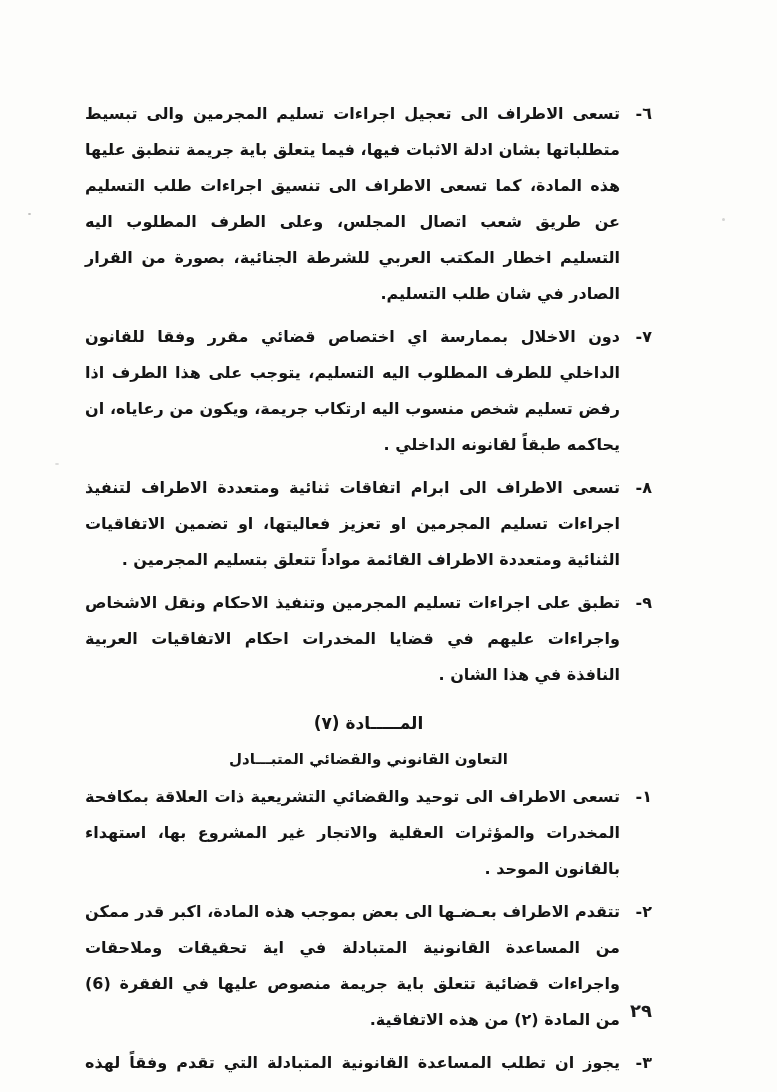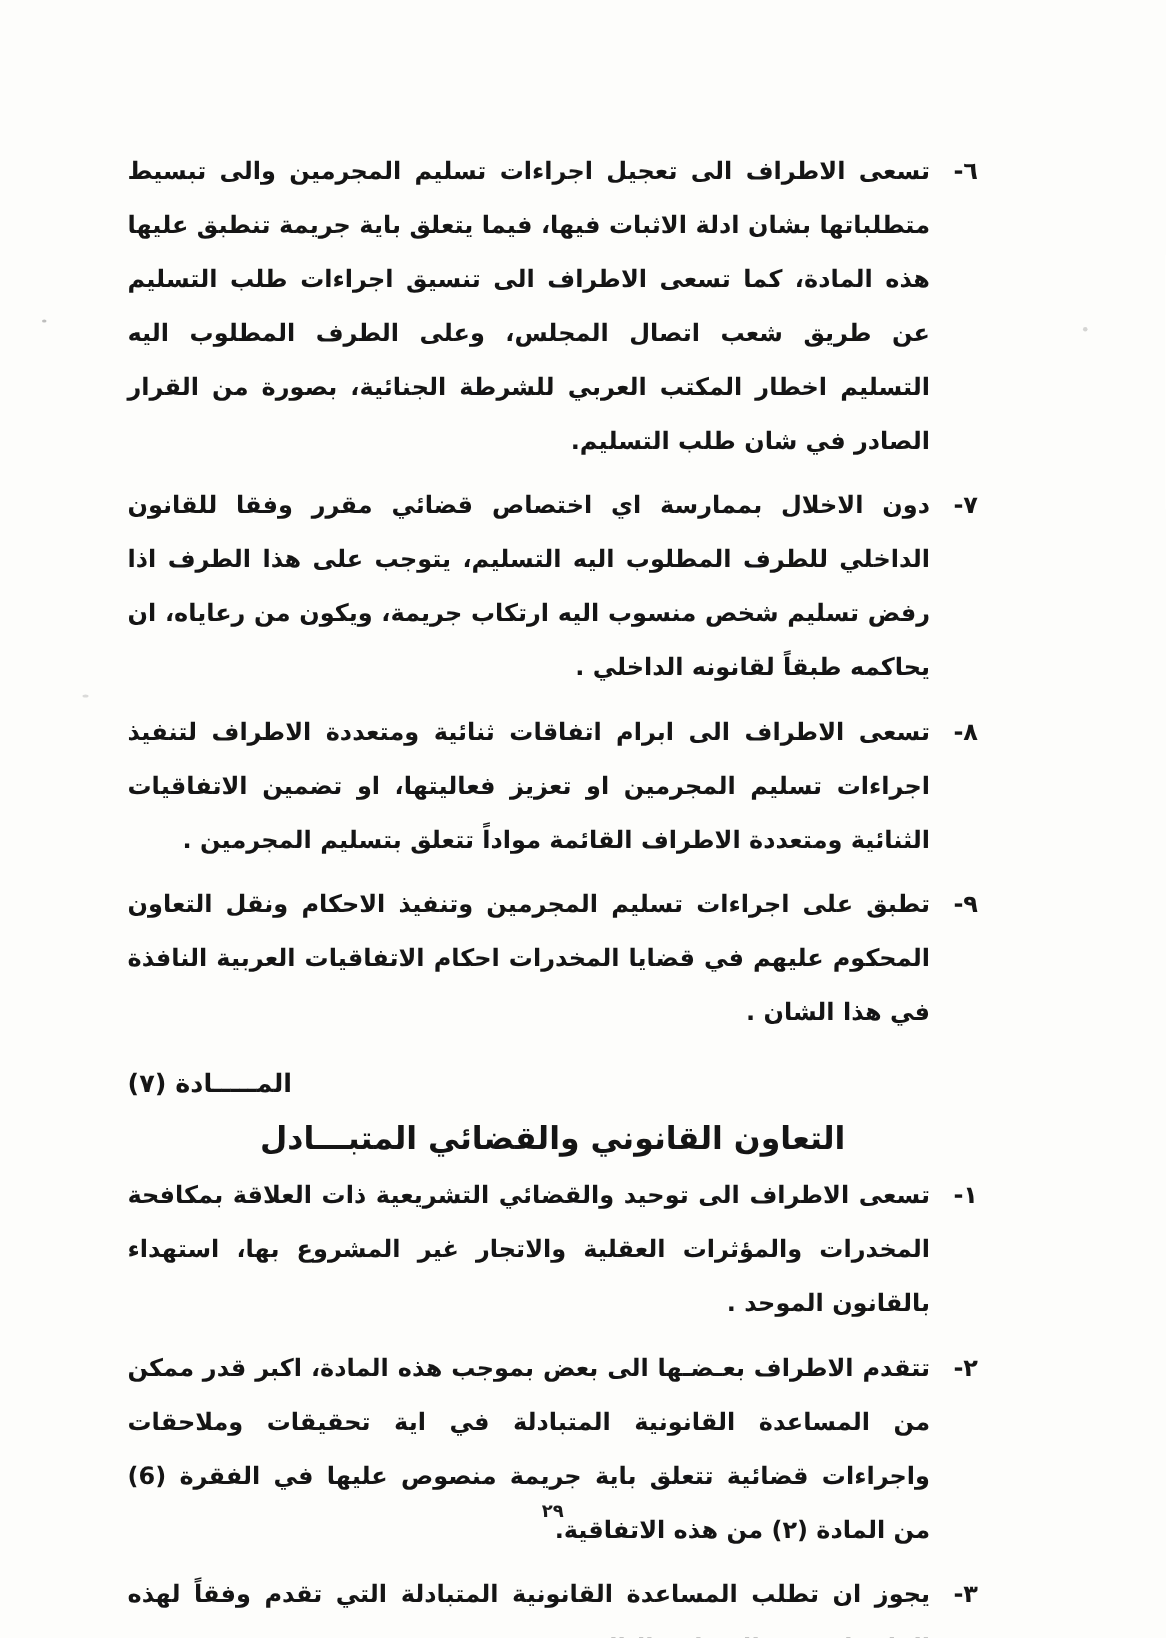--- a/index.html
+++ b/index.html
@@ -35,39 +35,38 @@
     flex: 0 0 32px;
     white-space: nowrap;
     text-align: right;
   }
   .item-text {
     flex: 1;
     text-align: justify;
     text-justify: inter-word;
   }
   .article-heading {
-    text-align: left;
+    text-align: center;
     font-size: 17px;
     margin-top: 12px;
     line-height: 36px;
   }
   .article-subtitle {
     text-align: center;
-    font-size: 21px;
+    font-size: 15px;
     margin-bottom: 2px;
     line-height: 36px;
   }
   .page-number {
     position: absolute;
     top: 1000px;
     left: 85px;
     width: 567px;
-    text-align: center;
     font-weight: bold;
-    font-size: 12px;
+    font-size: 18px;
     direction: rtl;
     color: #1a1a1a;
   }
   
   .speckle {
     position: absolute;
     background: #8a8a8a;
     border-radius: 50%;
     opacity: 0.55;
   }
@@ -92,21 +91,21 @@
       <div class="item-text">دون الاخلال بممارسة اي اختصاص قضائي مقرر وفقا للقانون الداخلي للطرف المطلوب اليه التسليم، يتوجب على هذا الطرف اذا رفض تسليم شخص منسوب اليه ارتكاب جريمة، ويكون من رعاياه، ان يحاكمه طبقاً لقانونه الداخلي .</div>
     </div>
 
     <div class="item">
       <span class="item-num">٨-</span>
       <div class="item-text">تسعى الاطراف الى ابرام اتفاقات ثنائية ومتعددة الاطراف لتنفيذ اجراءات تسليم المجرمين او تعزيز فعاليتها، او تضمين الاتفاقيات الثنائية ومتعددة الاطراف القائمة مواداً تتعلق بتسليم المجرمين .</div>
     </div>
 
     <div class="item">
       <span class="item-num">٩-</span>
-      <div class="item-text">تطبق على اجراءات تسليم المجرمين وتنفيذ الاحكام ونقل التعاون المحكوم عليهم في قضايا المخدرات احكام الاتفاقيات العربية النافذة في هذا الشان .</div>
+      <div class="item-text">تطبق على اجراءات تسليم المجرمين وتنفيذ الاحكام ونقل الاشخاص واجراءات عليهم في قضايا المخدرات احكام الاتفاقيات العربية النافذة في هذا الشان .</div>
     </div>
 
     <div class="article-heading">المـــــادة (٧)</div>
 
     <div class="article-subtitle">التعاون القانوني والقضائي المتبـــادل</div>
 
     <div class="item">
       <span class="item-num">١-</span>
       <div class="item-text">تسعى الاطراف الى توحيد والقضائي التشريعية ذات العلاقة بمكافحة المخدرات والمؤثرات العقلية والاتجار غير المشروع بها، استهداء بالقانون الموحد .</div>
     </div>

